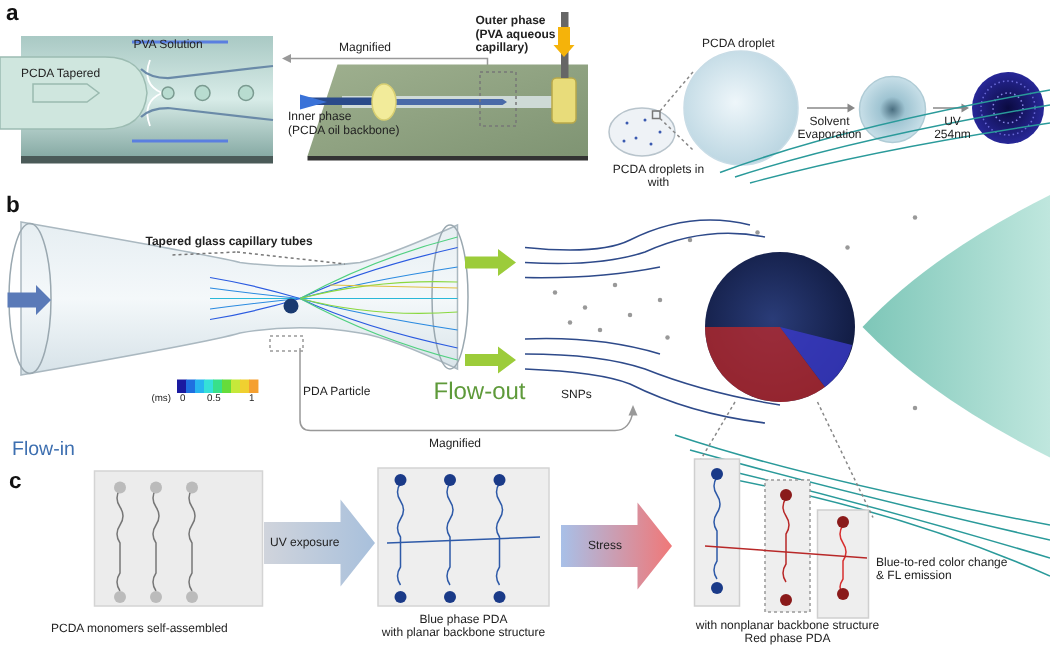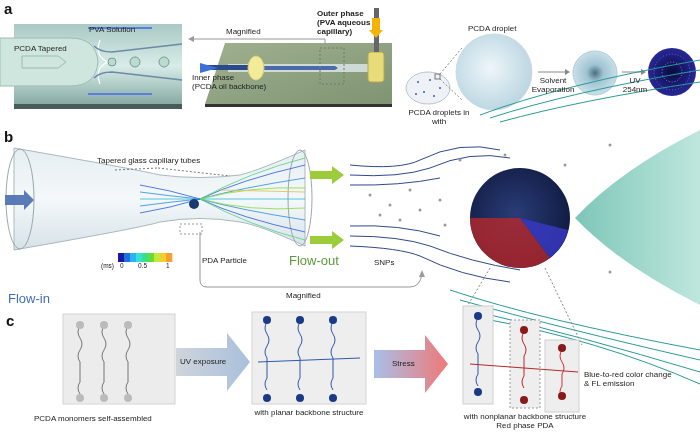--- a/index.html
+++ b/index.html
@@ -297,34 +297,35 @@
 </div>
 <div class="abs lbl c" style="left:528px;top:76px;width:50px;">
   <div>Solvent</div>
   <div>Evaporation</div>
 </div>
 <div class="abs lbl c" style="left:620px;top:76px;width:30px;">
   <div>UV</div>
   <div>254nm</div>
 </div>
 
-<div class="abs lbl" style="left:97px;top:156px;">Tapered glass capillary tubes</div>
+<div class="abs lbl" style="left:97px;top:156px;font-weight:bold;">Tapered glass capillary tubes</div>
 <div class="abs" style="left:8px;top:253px;font-size:13px;color:#3d6fb0;margin-top:38px;">Flow-in</div>
-<div class="abs" style="left:289px;top:253px;font-size:13px;color:#5e9a3a;">Flow-out</div>
+<div class="abs" style="left:289px;top:253px;font-size:16px;color:#5e9a3a;">Flow-out</div>
 <div class="abs lbl" style="left:202px;top:256px;">PDA Particle</div>
 <div class="abs lbl" style="left:374px;top:258px;">SNPs</div>
 <div class="abs lbl" style="left:286px;top:291px;">Magnified</div>
 <div class="abs lbl" style="left:101px;top:262px;font-size:6.5px;">(ms)</div>
 <div class="abs lbl" style="left:120px;top:262px;font-size:6.5px;">0</div>
 <div class="abs lbl" style="left:138px;top:262px;font-size:6.5px;">0.5</div>
 <div class="abs lbl" style="left:166px;top:262px;font-size:6.5px;">1</div>
 
 <div class="abs lbl" style="left:34px;top:414px;">PCDA monomers self-assembled</div>
 <div class="abs lbl" style="left:180px;top:357px;">UV exposure</div>
 <div class="abs lbl c" style="left:234px;top:408px;width:150px;">
+  <div>Blue phase PDA</div>
   <div>with planar backbone structure</div>
 </div>
 <div class="abs lbl" style="left:392px;top:359px;">Stress</div>
 <div class="abs lbl c" style="left:445px;top:412px;width:160px;">
   <div>with nonplanar backbone structure</div>
   <div>Red phase PDA</div>
 </div>
 <div class="abs lbl" style="left:584px;top:370px;">
   <div>Blue-to-red color change</div>
   <div>&amp; FL emission</div>

